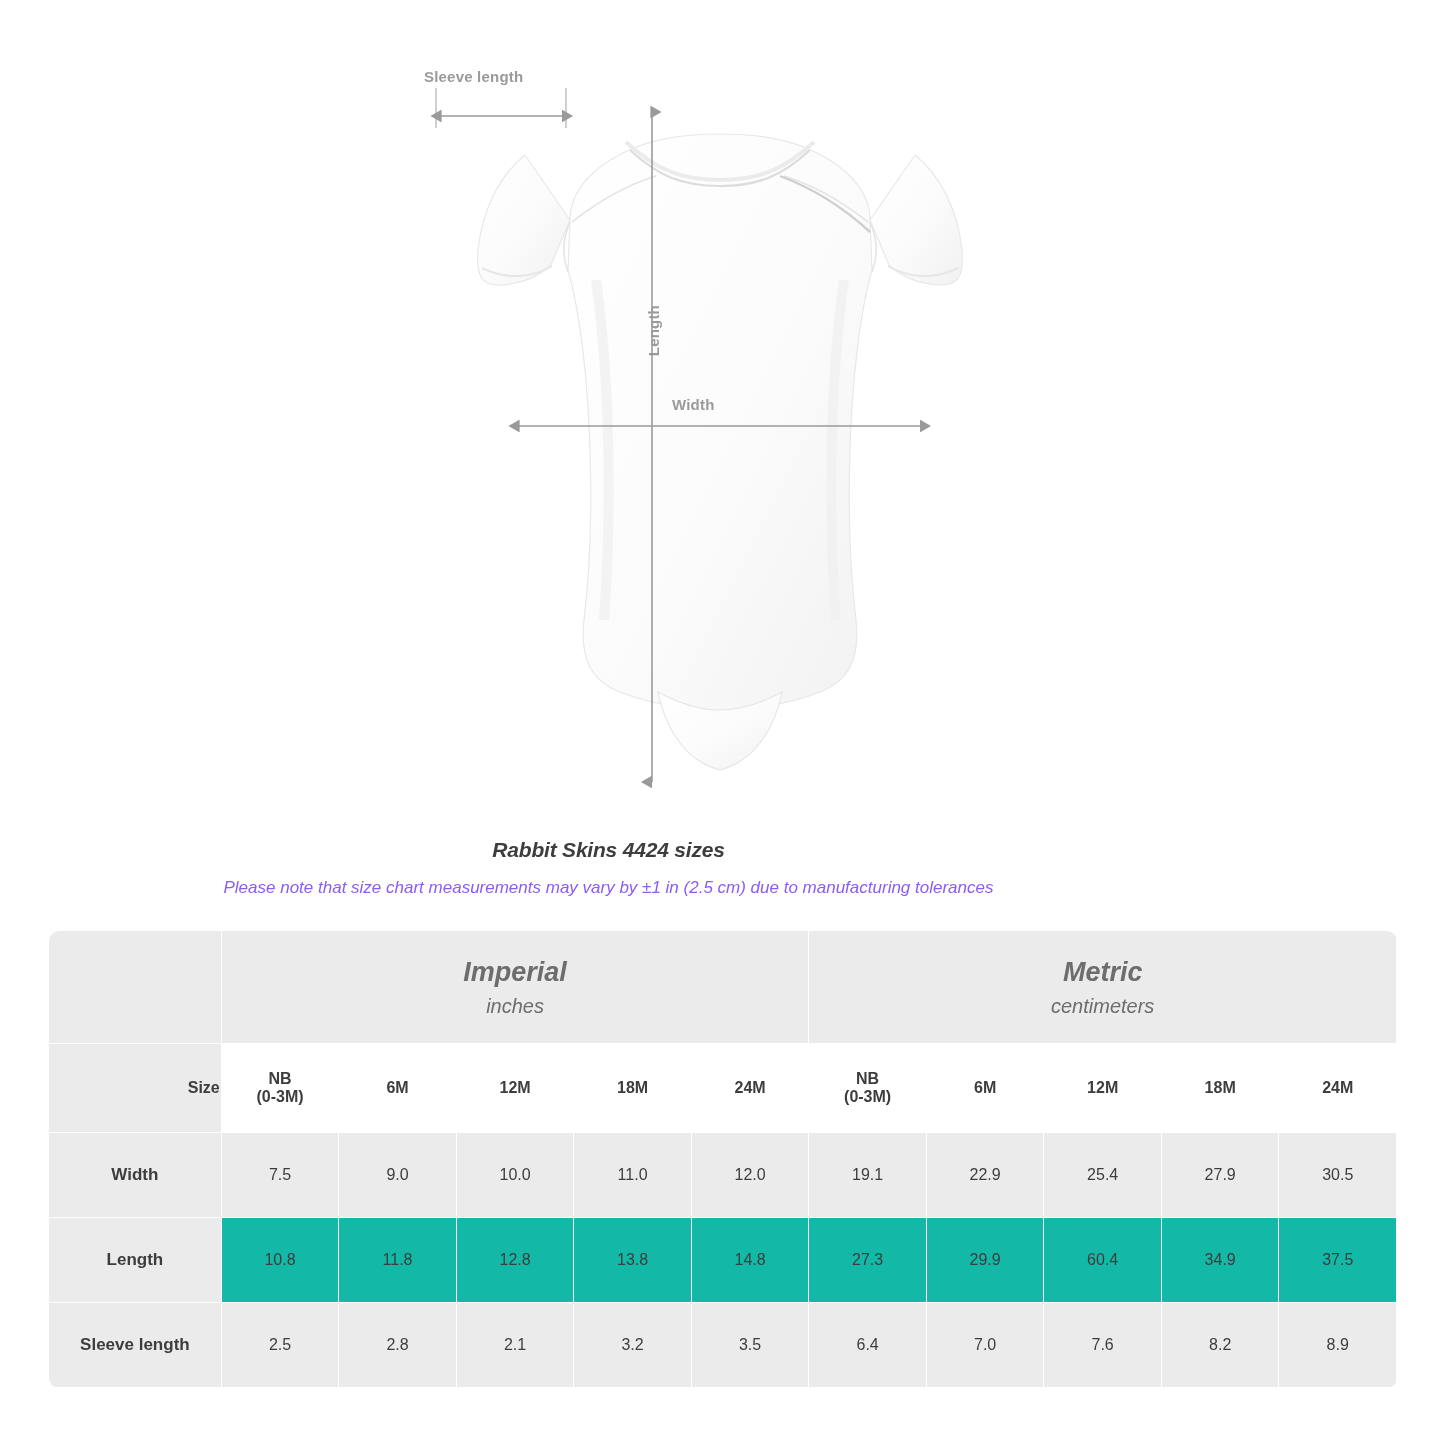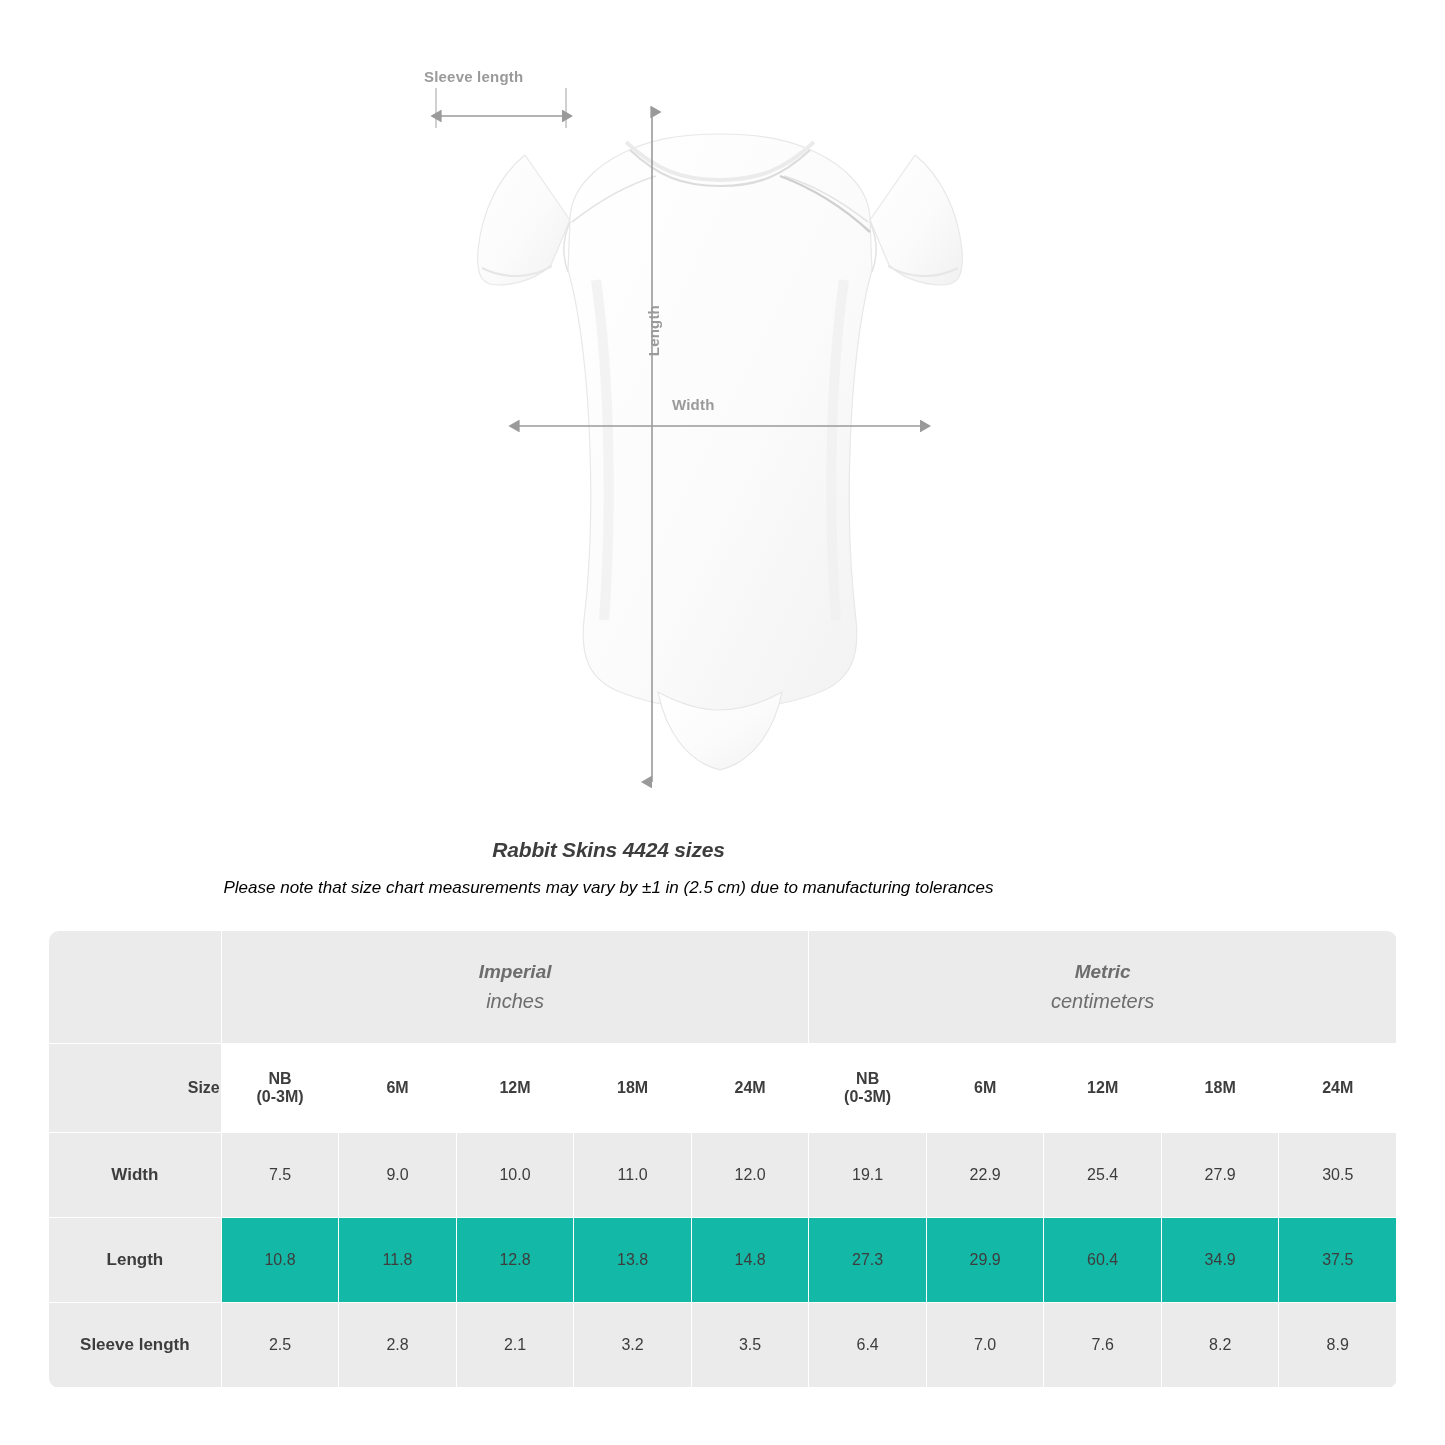--- a/index.html
+++ b/index.html
@@ -67,21 +67,21 @@
     font-size: 21px;
     font-weight: bold;
     color: #3d3d3d;
     margin: 0;
     letter-spacing: -0.2px;
     font-style: italic;
   }
   .chart-note {
     font-size: 17px;
     font-style: italic;
-    color: #000000;
+    color: #8b5cf6;
     margin: 16px 0 0 0;
   }
 
   
   .table-wrap {
     margin: 32px 48px 0 48px;
   }
   table.size-table {
     border-collapse: collapse;
     width: 1349px;
@@ -96,21 +96,21 @@
   }
   .unit-row td {
     background: #ebebeb;
     height: 112px;
     padding: 0;
   }
   .unit-row td.corner {
     background: #ebebeb;
   }
   .unit-title {
-    font-size: 19px;
+    font-size: 27px;
     font-weight: bold;
     font-style: italic;
     color: #6d6d6d;
     line-height: 1.2;
   }
   .unit-sub {
     font-size: 20px;
     font-style: italic;
     color: #6d6d6d;
     margin-top: 6px;

